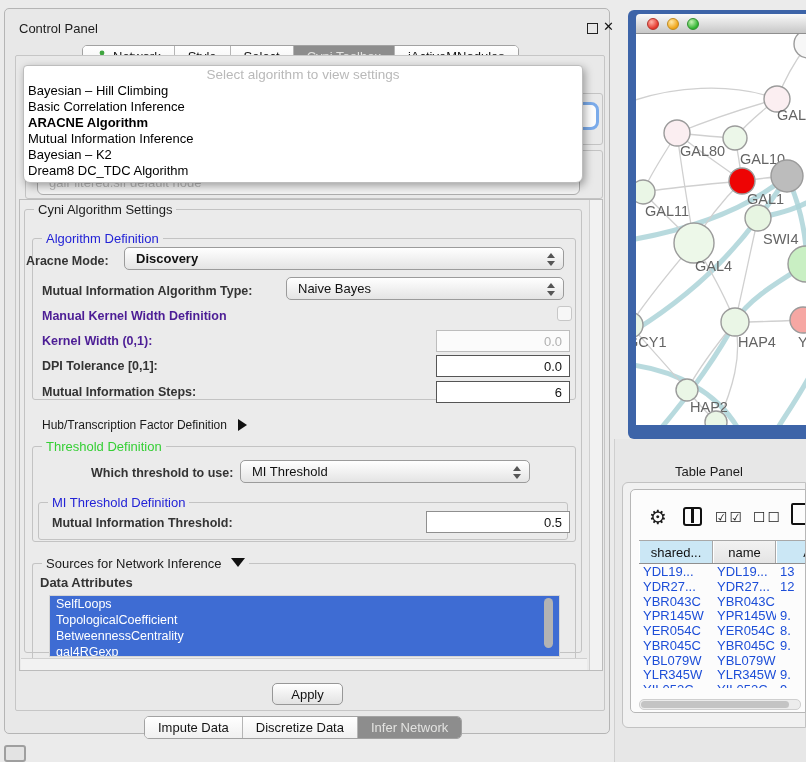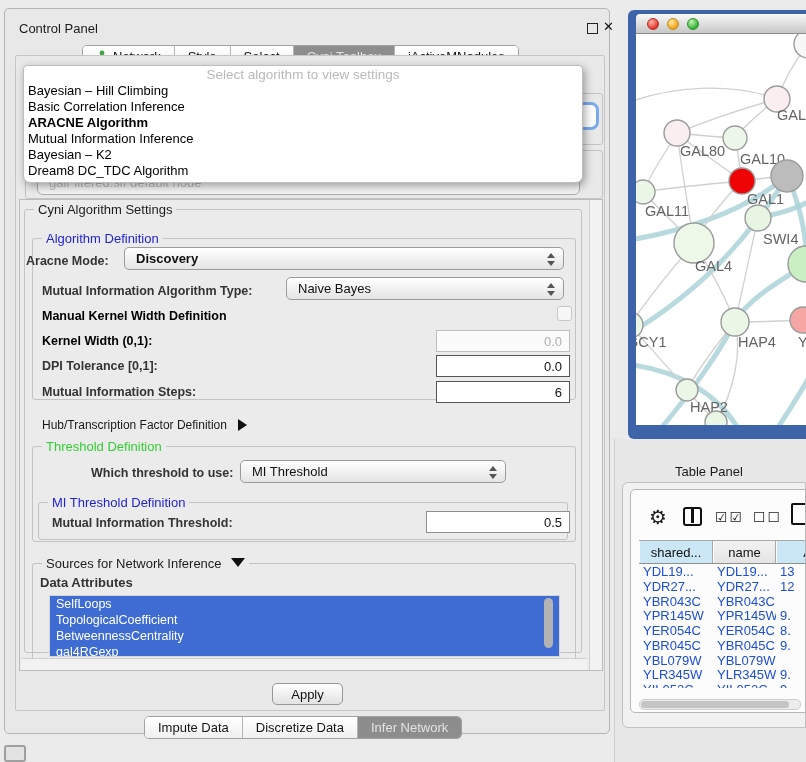--- a/index.html
+++ b/index.html
@@ -28,21 +28,21 @@
 
   
   #inner-panel { left:10px; top:46px; width:590px; height:656px;
     border:1px solid #c6c6c6; border-radius:2px; background:#e9e9e9; }
   #settings-box { left:14px; top:190px; width:584px; height:472px;
     border:1px solid #bcbcbc; background:#ebebeb; overflow:hidden; }
 
   .groupbox { position:absolute; border:1px solid #c3c3c3; border-radius:3px; }
   .group-title { position:absolute; font-size:13px; background:#ebebeb; padding:0 4px; }
   .lbl { position:absolute; font-size:12.5px; font-weight:bold; color:#343434; white-space:nowrap; }
-  .lbl.disabled { color:#000000; }
+  .lbl.disabled { color:#4c1d95; }
 
   .combo { position:absolute; height:23px; border:1px solid #9b9b9b; border-radius:5px;
     background:linear-gradient(#ffffff,#e4e4e4); font-size:13px; color:#111;
     display:flex; align-items:center; padding:0 24px 0 11px; }
   .combo .spin { position:absolute; right:8px; top:4px; width:8px; height:15px; }
   .combo .spin::before { content:""; position:absolute; top:1px; left:0;
     border-left:4px solid transparent; border-right:4px solid transparent;
     border-bottom:5px solid #555; }
   .combo .spin::after { content:""; position:absolute; bottom:1px; left:0;
     border-left:4px solid transparent; border-right:4px solid transparent;
@@ -219,21 +219,21 @@
 
     <div style="position:absolute;left:22px;top:218px;font-size:12px;color:#1a1a1a;">
       <span>Hub/Transcription Factor Definition</span>
       <span style="display:inline-block;margin-left:8px;border-top:6px solid transparent;border-bottom:6px solid transparent;border-left:9px solid #111;vertical-align:-2px;"></span>
     </div>
 
     <div class="groupbox" style="left:12px;top:246px;width:544px;height:96px;"></div>
     <div class="group-title" style="left:22px;top:239px;color:#35cf35;">Threshold Definition</div>
 
     <div class="lbl" style="left:71px;top:266px;">Which threshold to use:</div>
-    <div class="combo" style="left:220px;top:260px;width:266px;">
+    <div class="combo" style="left:220px;top:260px;width:290px;">
       <span>MI Threshold</span>
       <span class="spin"></span>
     </div>
 
     <div class="groupbox" style="left:18px;top:302px;width:530px;height:38px;"></div>
     <div class="group-title" style="left:28px;top:295px;color:#2323d6;">MI Threshold Definition</div>
 
     <div class="lbl" style="left:32px;top:316px;">Mutual Information Threshold:</div>
     <div class="field light" style="left:406px;top:311px;width:144px;padding-left:35px;">0.5</div>
 

